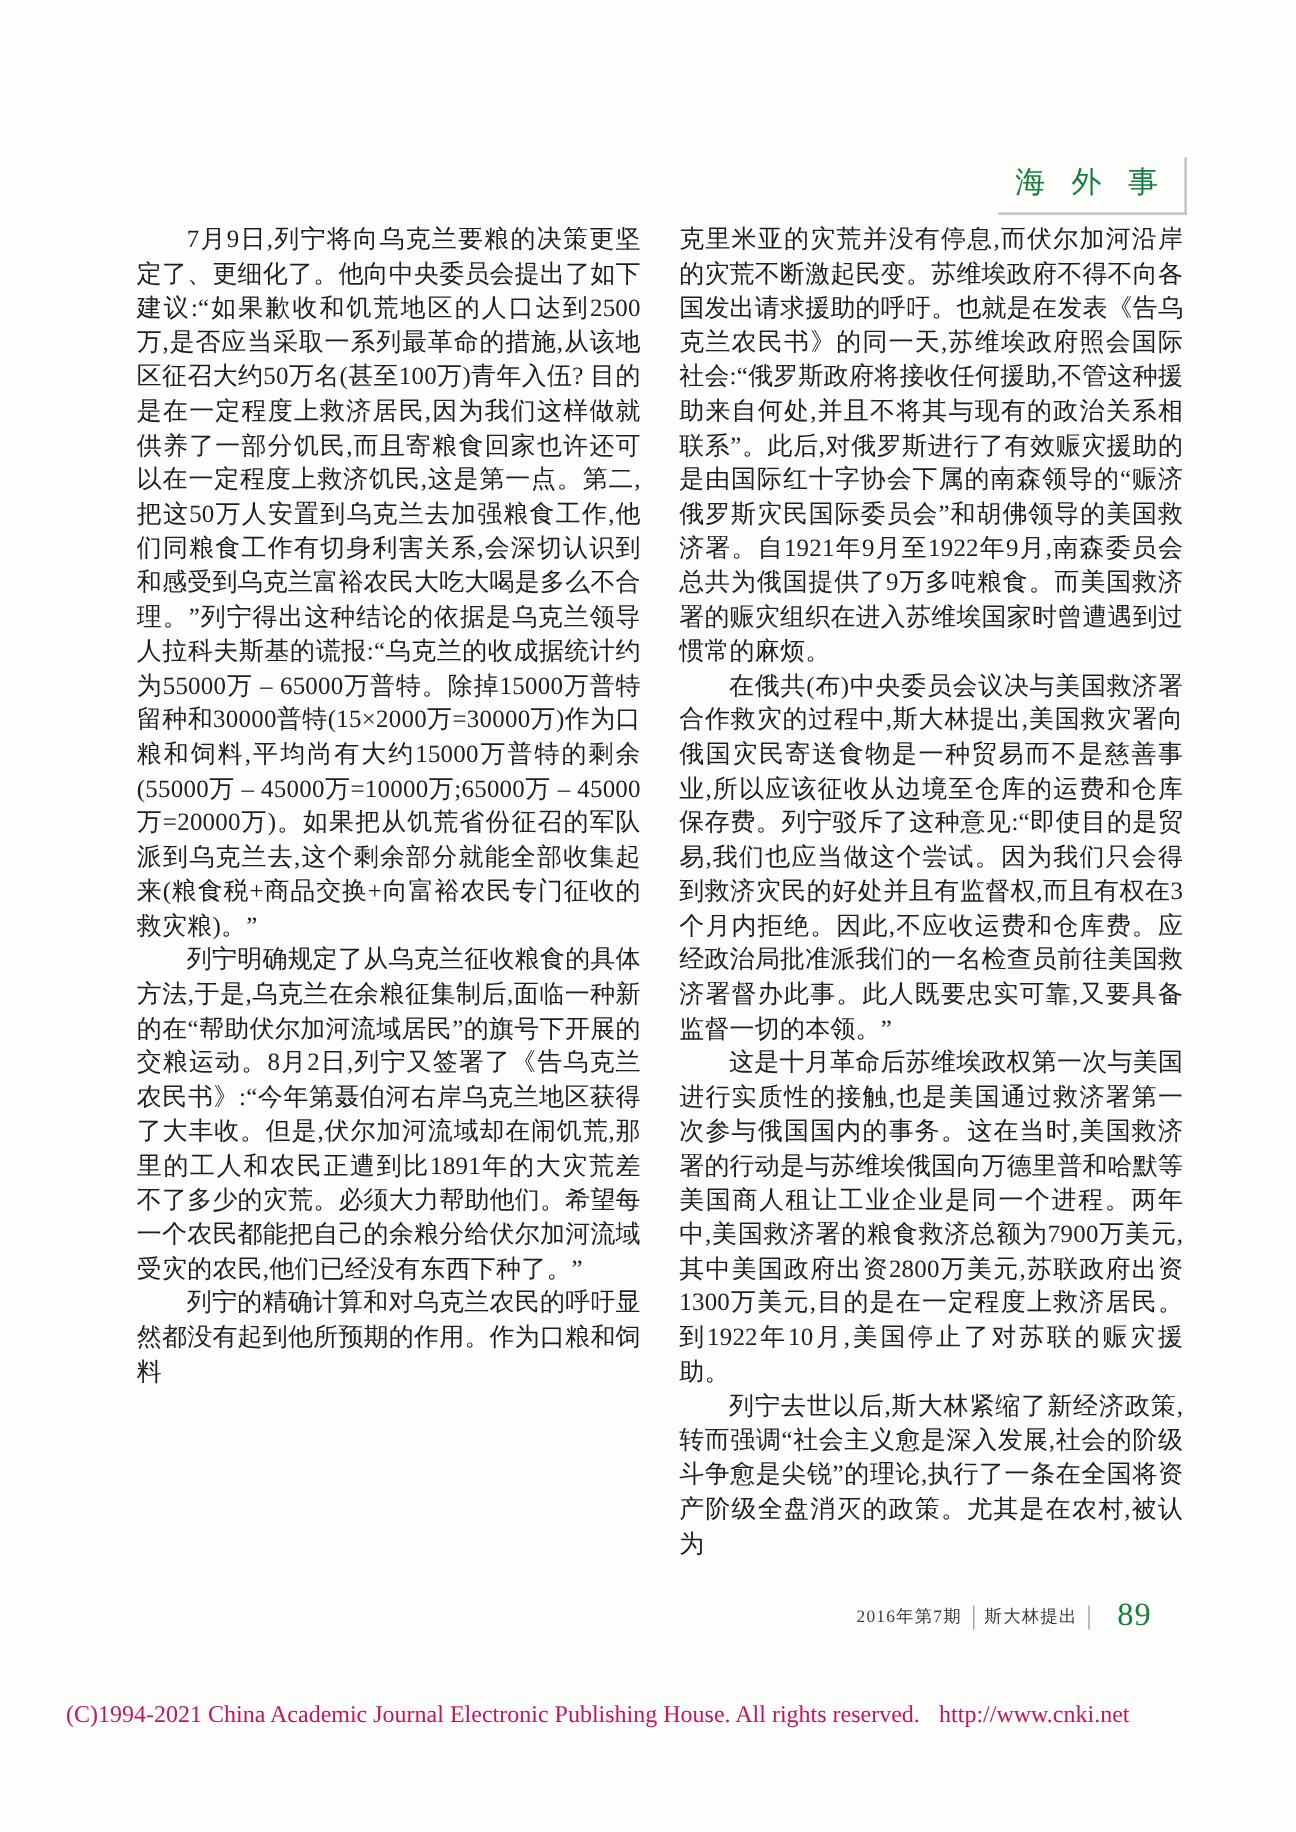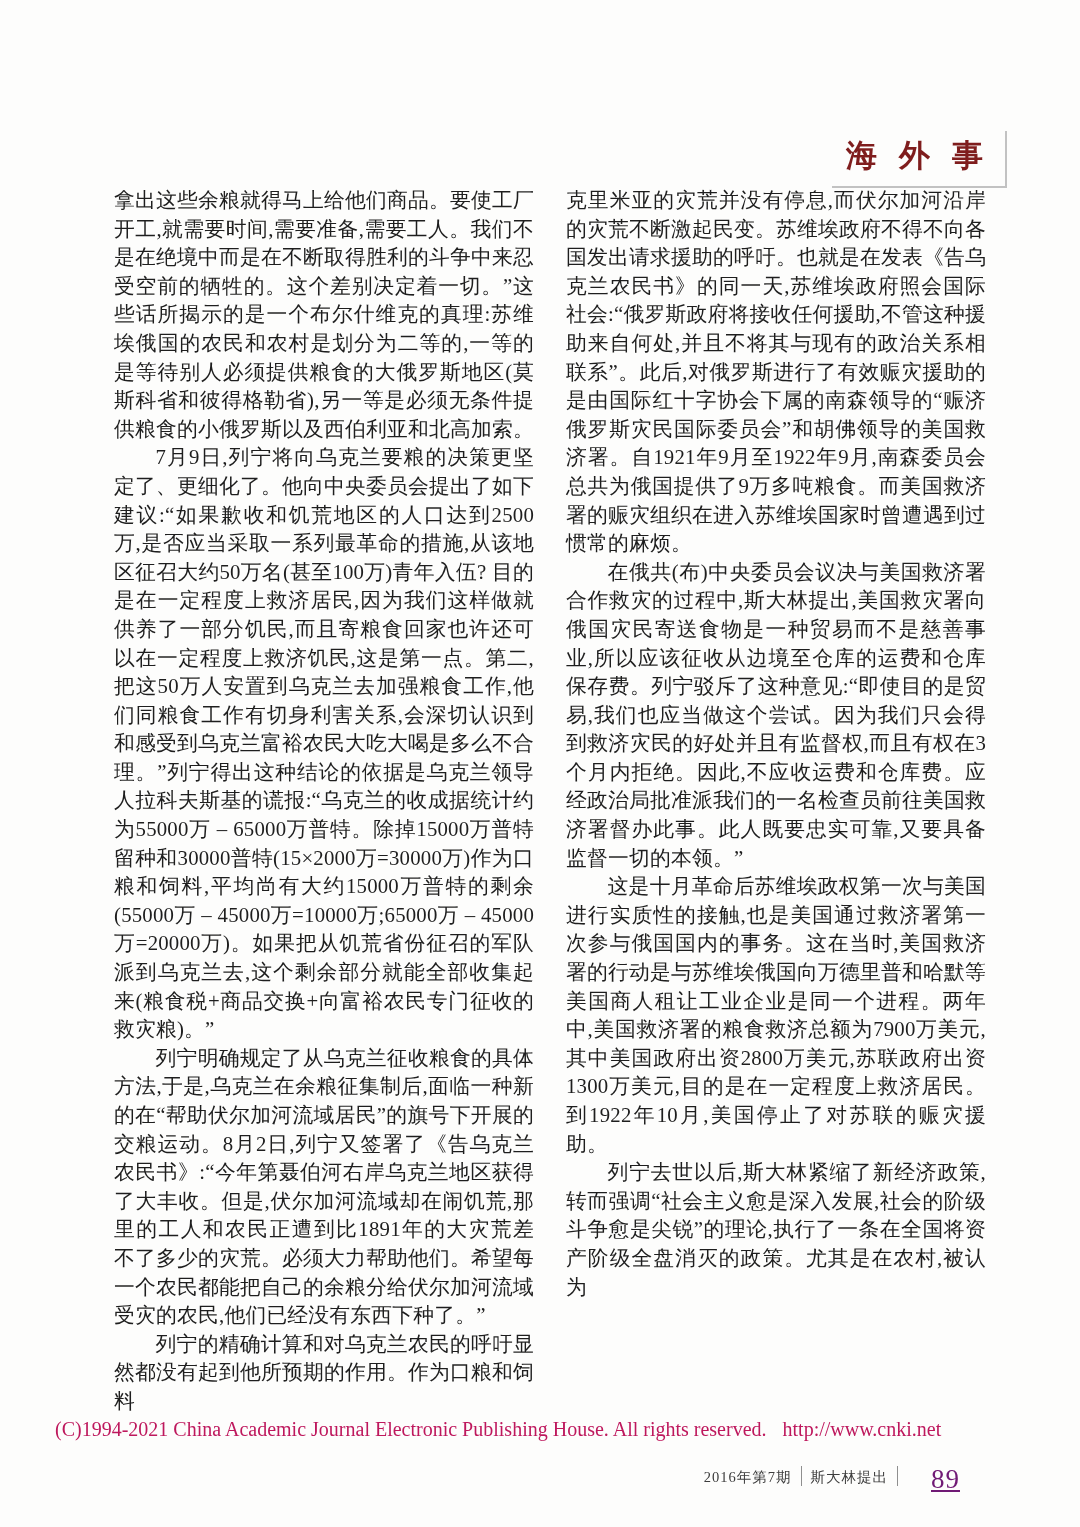--- a/index.html
+++ b/index.html
@@ -16,24 +16,24 @@
     overflow: hidden;
     font-family: "Liberation Serif", "DejaVu Serif", serif;
     color: #1e1e1e;
   }
 
   
   .section-label {
     position: absolute;
     top: 131px;
     left: 832px;
-    font-size: 31px;
-    font-weight: bold;
+    font-size: 25px;
+    font-weight: normal;
     letter-spacing: 22px;
-    color: #7f1d1d;
+    color: #15803d;
     padding: 4px 0 9px 14px;
     border-right: 2px solid #c2c2c2;
     border-bottom: 2px solid #c2c2c2;
     white-space: nowrap;
   }
 
   
   .columns {
     position: absolute;
     top: 186px;
@@ -53,47 +53,46 @@
     margin: 0;
     padding: 0;
   }
   .col p.indent {
     text-indent: 2em;
   }
 
   
   .footer-meta {
     position: absolute;
-    top: 1466px;
+    top: 1332px;
     right: 120px;
     display: flex;
-    align-items: flex-start;
+    align-items: flex-end;
     z-index: 2;
     color: #3c3c3c;
   }
   .footer-meta .issue,
   .footer-meta .journal {
     font-size: 14.5px;
     line-height: 22px;
     letter-spacing: 1px;
   }
   .footer-meta .rule {
     display: inline-block;
     width: 1px;
     height: 20px;
     background: #8f8f8f;
     margin: 0 9px 1px 9px;
   }
   .footer-meta .pagenum {
     font-size: 27px;
     line-height: 27px;
-    color: #701a75;
-    margin-left: 24px;
+    color: #15803d;
+    margin-left: 14px;
     letter-spacing: 1px;
-    text-decoration: underline;
   }
 
   
   .watermark {
     position: absolute;
     top: 1418px;
     left: 55px;
     width: 1010px;
     font-size: 20px;
     color: #be185d;
@@ -106,21 +105,20 @@
 </style>
 </head>
 <body>
 
 <div class="page">
 
   <div class="section-label">海外事</div>
 
   <div class="columns">
     <div class="col">
-        <p>拿出这些余粮就得马上给他们商品。要使工厂开工,就需要时间,需要准备,需要工人。我们不是在绝境中而是在不断取得胜利的斗争中来忍受空前的牺牲的。这个差别决定着一切。”这些话所揭示的是一个布尔什维克的真理:苏维埃俄国的农民和农村是划分为二等的,一等的是等待别人必须提供粮食的大俄罗斯地区(莫斯科省和彼得格勒省),另一等是必须无条件提供粮食的小俄罗斯以及西伯利亚和北高加索。</p>
         <p class="indent">7月9日,列宁将向乌克兰要粮的决策更坚定了、更细化了。他向中央委员会提出了如下建议:“如果歉收和饥荒地区的人口达到2500万,是否应当采取一系列最革命的措施,从该地区征召大约50万名(甚至100万)青年入伍? 目的是在一定程度上救济居民,因为我们这样做就供养了一部分饥民,而且寄粮食回家也许还可以在一定程度上救济饥民,这是第一点。第二,把这50万人安置到乌克兰去加强粮食工作,他们同粮食工作有切身利害关系,会深切认识到和感受到乌克兰富裕农民大吃大喝是多么不合理。”列宁得出这种结论的依据是乌克兰领导人拉科夫斯基的谎报:“乌克兰的收成据统计约为55000万 – 65000万普特。除掉15000万普特留种和30000普特(15×2000万=30000万)作为口粮和饲料,平均尚有大约15000万普特的剩余(55000万 – 45000万=10000万;65000万 – 45000万=20000万)。如果把从饥荒省份征召的军队派到乌克兰去,这个剩余部分就能全部收集起来(粮食税+商品交换+向富裕农民专门征收的救灾粮)。”</p>
         <p class="indent">列宁明确规定了从乌克兰征收粮食的具体方法,于是,乌克兰在余粮征集制后,面临一种新的在“帮助伏尔加河流域居民”的旗号下开展的交粮运动。8月2日,列宁又签署了《告乌克兰农民书》:“今年第聂伯河右岸乌克兰地区获得了大丰收。但是,伏尔加河流域却在闹饥荒,那里的工人和农民正遭到比1891年的大灾荒差不了多少的灾荒。必须大力帮助他们。希望每一个农民都能把自己的余粮分给伏尔加河流域受灾的农民,他们已经没有东西下种了。”</p>
         <p class="indent">列宁的精确计算和对乌克兰农民的呼吁显然都没有起到他所预期的作用。作为口粮和饲料</p>
       </div>
     <div class="col">
         <p>克里米亚的灾荒并没有停息,而伏尔加河沿岸的灾荒不断激起民变。苏维埃政府不得不向各国发出请求援助的呼吁。也就是在发表《告乌克兰农民书》的同一天,苏维埃政府照会国际社会:“俄罗斯政府将接收任何援助,不管这种援助来自何处,并且不将其与现有的政治关系相联系”。此后,对俄罗斯进行了有效赈灾援助的是由国际红十字协会下属的南森领导的“赈济俄罗斯灾民国际委员会”和胡佛领导的美国救济署。自1921年9月至1922年9月,南森委员会总共为俄国提供了9万多吨粮食。而美国救济署的赈灾组织在进入苏维埃国家时曾遭遇到过惯常的麻烦。</p>
         <p class="indent">在俄共(布)中央委员会议决与美国救济署合作救灾的过程中,斯大林提出,美国救灾署向俄国灾民寄送食物是一种贸易而不是慈善事业,所以应该征收从边境至仓库的运费和仓库保存费。列宁驳斥了这种意见:“即使目的是贸易,我们也应当做这个尝试。因为我们只会得到救济灾民的好处并且有监督权,而且有权在3个月内拒绝。因此,不应收运费和仓库费。应经政治局批准派我们的一名检查员前往美国救济署督办此事。此人既要忠实可靠,又要具备监督一切的本领。”</p>
         <p class="indent">这是十月革命后苏维埃政权第一次与美国进行实质性的接触,也是美国通过救济署第一次参与俄国国内的事务。这在当时,美国救济署的行动是与苏维埃俄国向万德里普和哈默等美国商人租让工业企业是同一个进程。两年中,美国救济署的粮食救济总额为7900万美元,其中美国政府出资2800万美元,苏联政府出资1300万美元,目的是在一定程度上救济居民。到1922年10月,美国停止了对苏联的赈灾援助。</p>
         <p class="indent">列宁去世以后,斯大林紧缩了新经济政策,转而强调“社会主义愈是深入发展,社会的阶级斗争愈是尖锐”的理论,执行了一条在全国将资产阶级全盘消灭的政策。尤其是在农村,被认为</p>
       </div>

